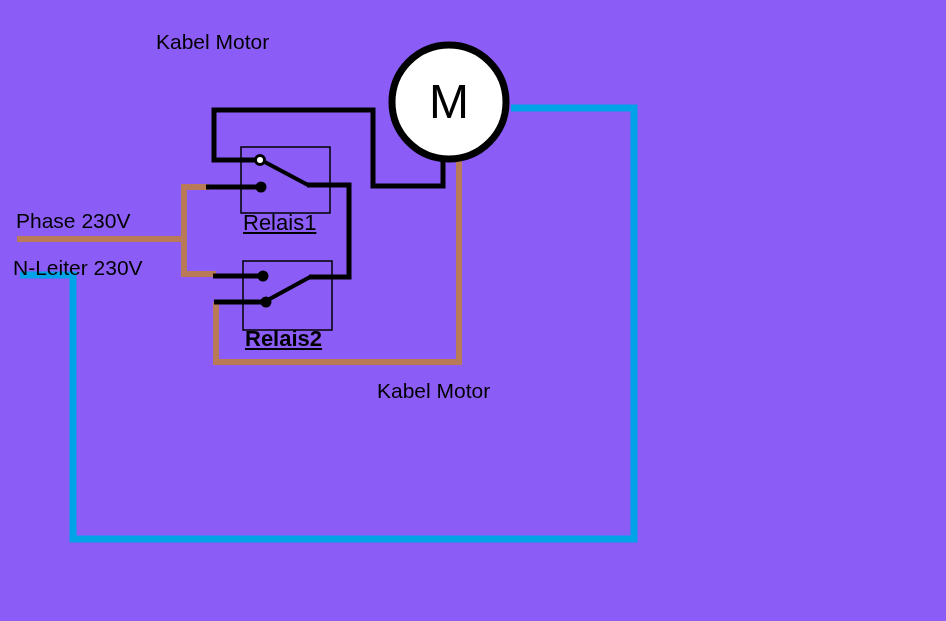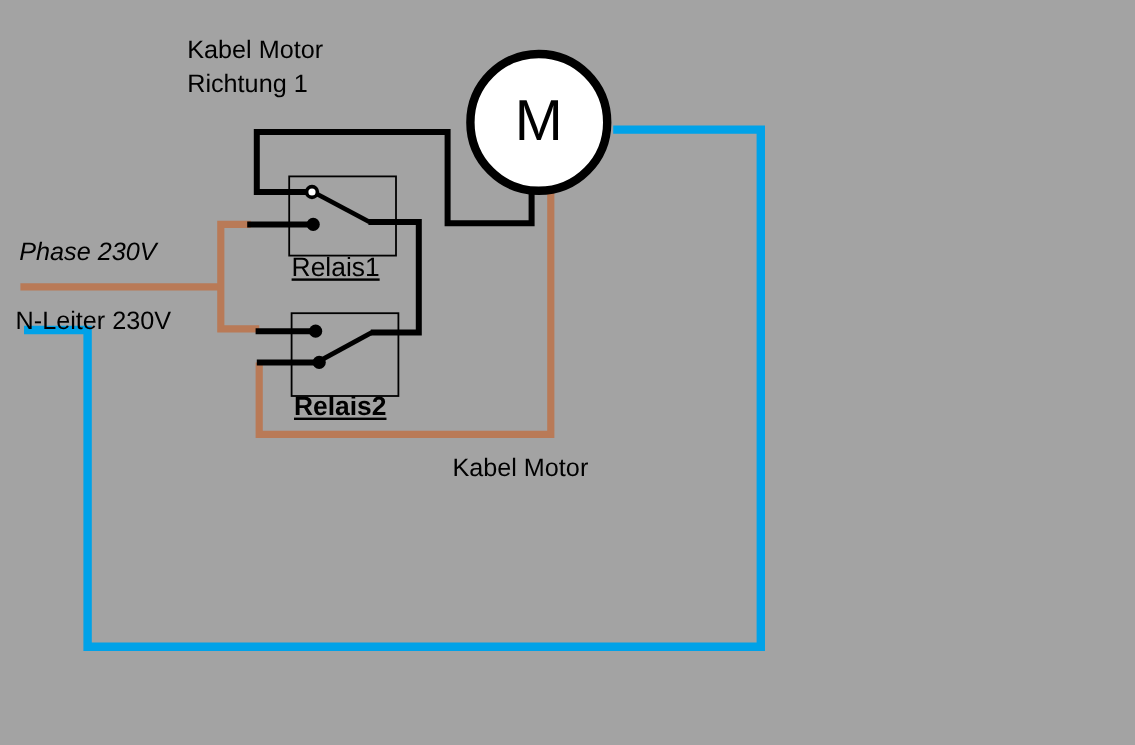--- a/index.html
+++ b/index.html
@@ -4,21 +4,21 @@
 <style>
   html, body {
     margin: 0;
     padding: 0;
     background: #ffffff;
   }
   .canvas {
     position: relative;
     width: 946px;
     height: 621px;
-    background: #a3a3a3;
+    background: #8b5cf6;
     overflow: hidden;
     font-family: "Liberation Sans", sans-serif;
     color: #000000;
   }
   .diagram-svg {
     position: absolute;
     left: 0;
     top: 0;
   }
   .lbl {
@@ -82,24 +82,23 @@
     <circle cx="260" cy="160" r="4.5" fill="#ffffff" stroke-width="3" stroke="#000000"></circle>
     <circle cx="261" cy="187" r="5.5" fill="#000000"></circle>
     <circle cx="263" cy="276" r="5.5" fill="#000000"></circle>
     <circle cx="266" cy="302" r="5.5" fill="#000000"></circle>
 
     <circle cx="449" cy="102" r="57" fill="#ffffff" stroke-width="7" stroke="#000000"></circle>
   </svg>
 
   <div class="lbl lbl-big" style="left:156px; top:27px;">
     <div>Kabel Motor</div>
-    <div>Richtung 1</div>
   </div>
 
-  <div class="lbl lbl-big" style="left:16px; top:196px;font-style:italic;">Phase 230V</div>
+  <div class="lbl lbl-big" style="left:16px; top:206px;">Phase 230V</div>
 
   <div class="lbl lbl-big" style="left:13px; top:253px;">N-Leiter 230V</div>
 
   <div class="lbl lbl-big" style="left:377px; top:376px;">
     <div>Kabel Motor</div>
   </div>
 
   <div class="lbl lbl-relay" style="left:243px; top:194px;">Relais1</div>
 
   <div class="lbl lbl-relay" style="left:245px; top:310px;font-weight:bold;">Relais2</div>

